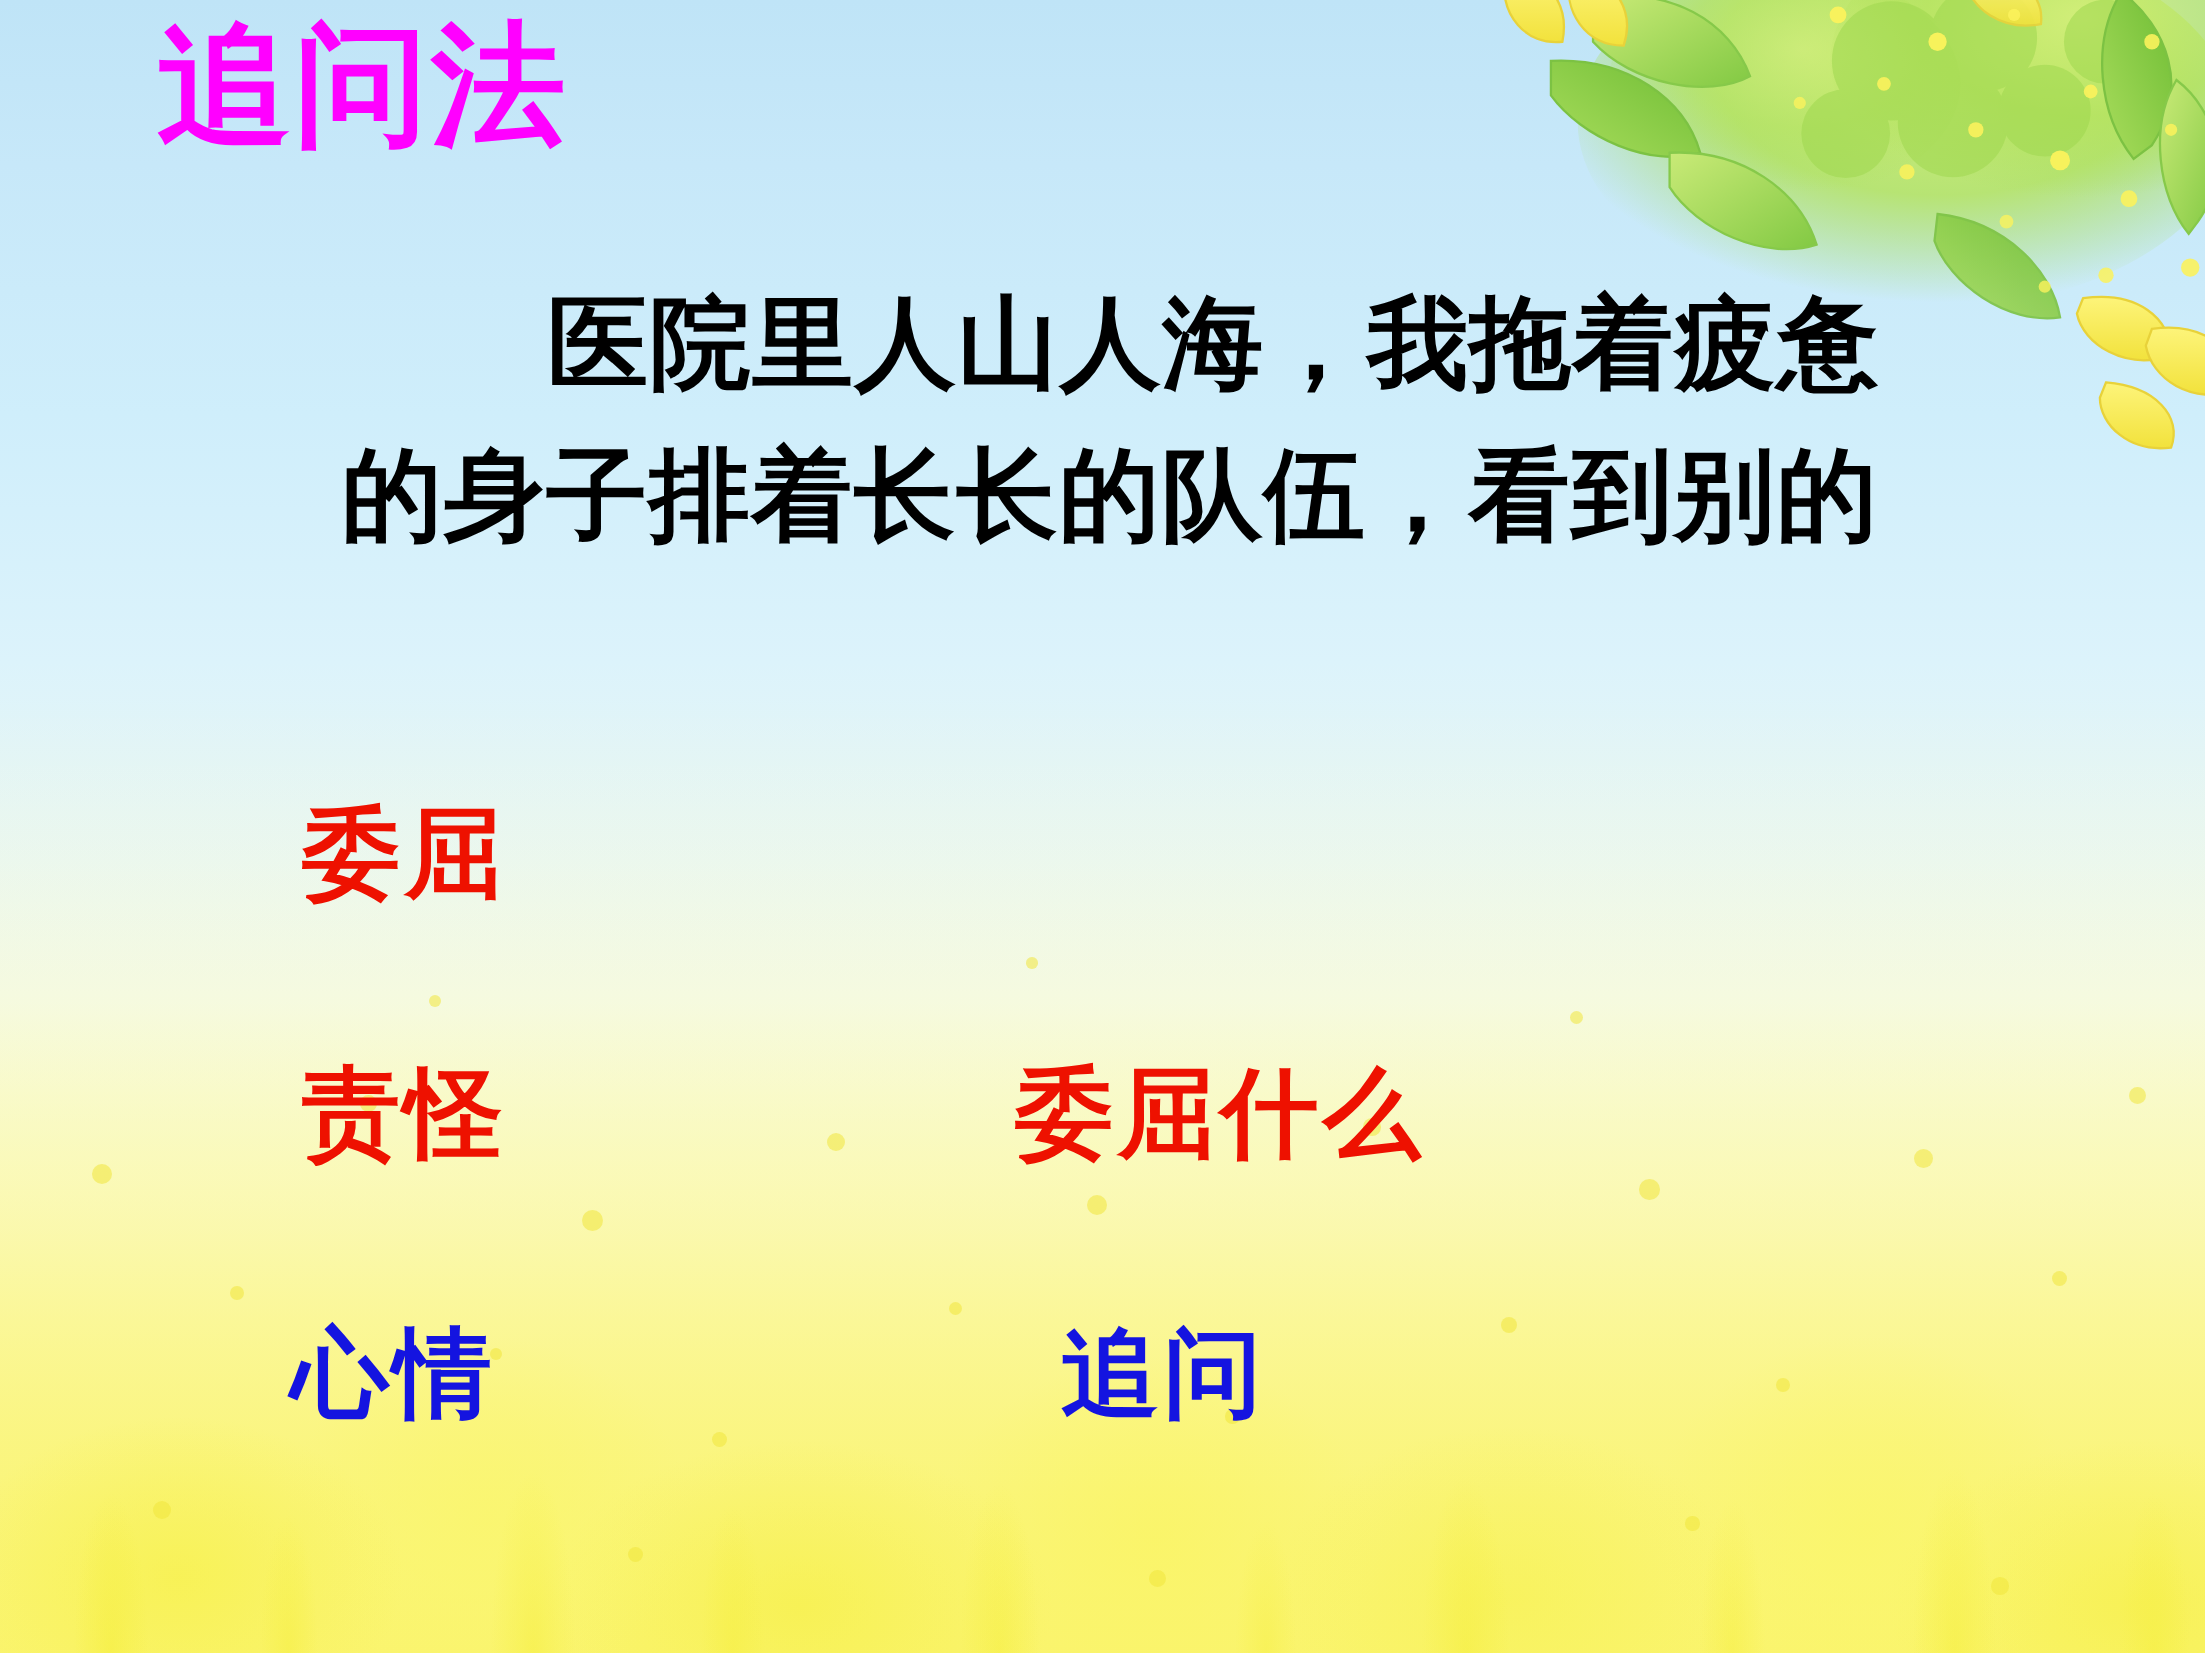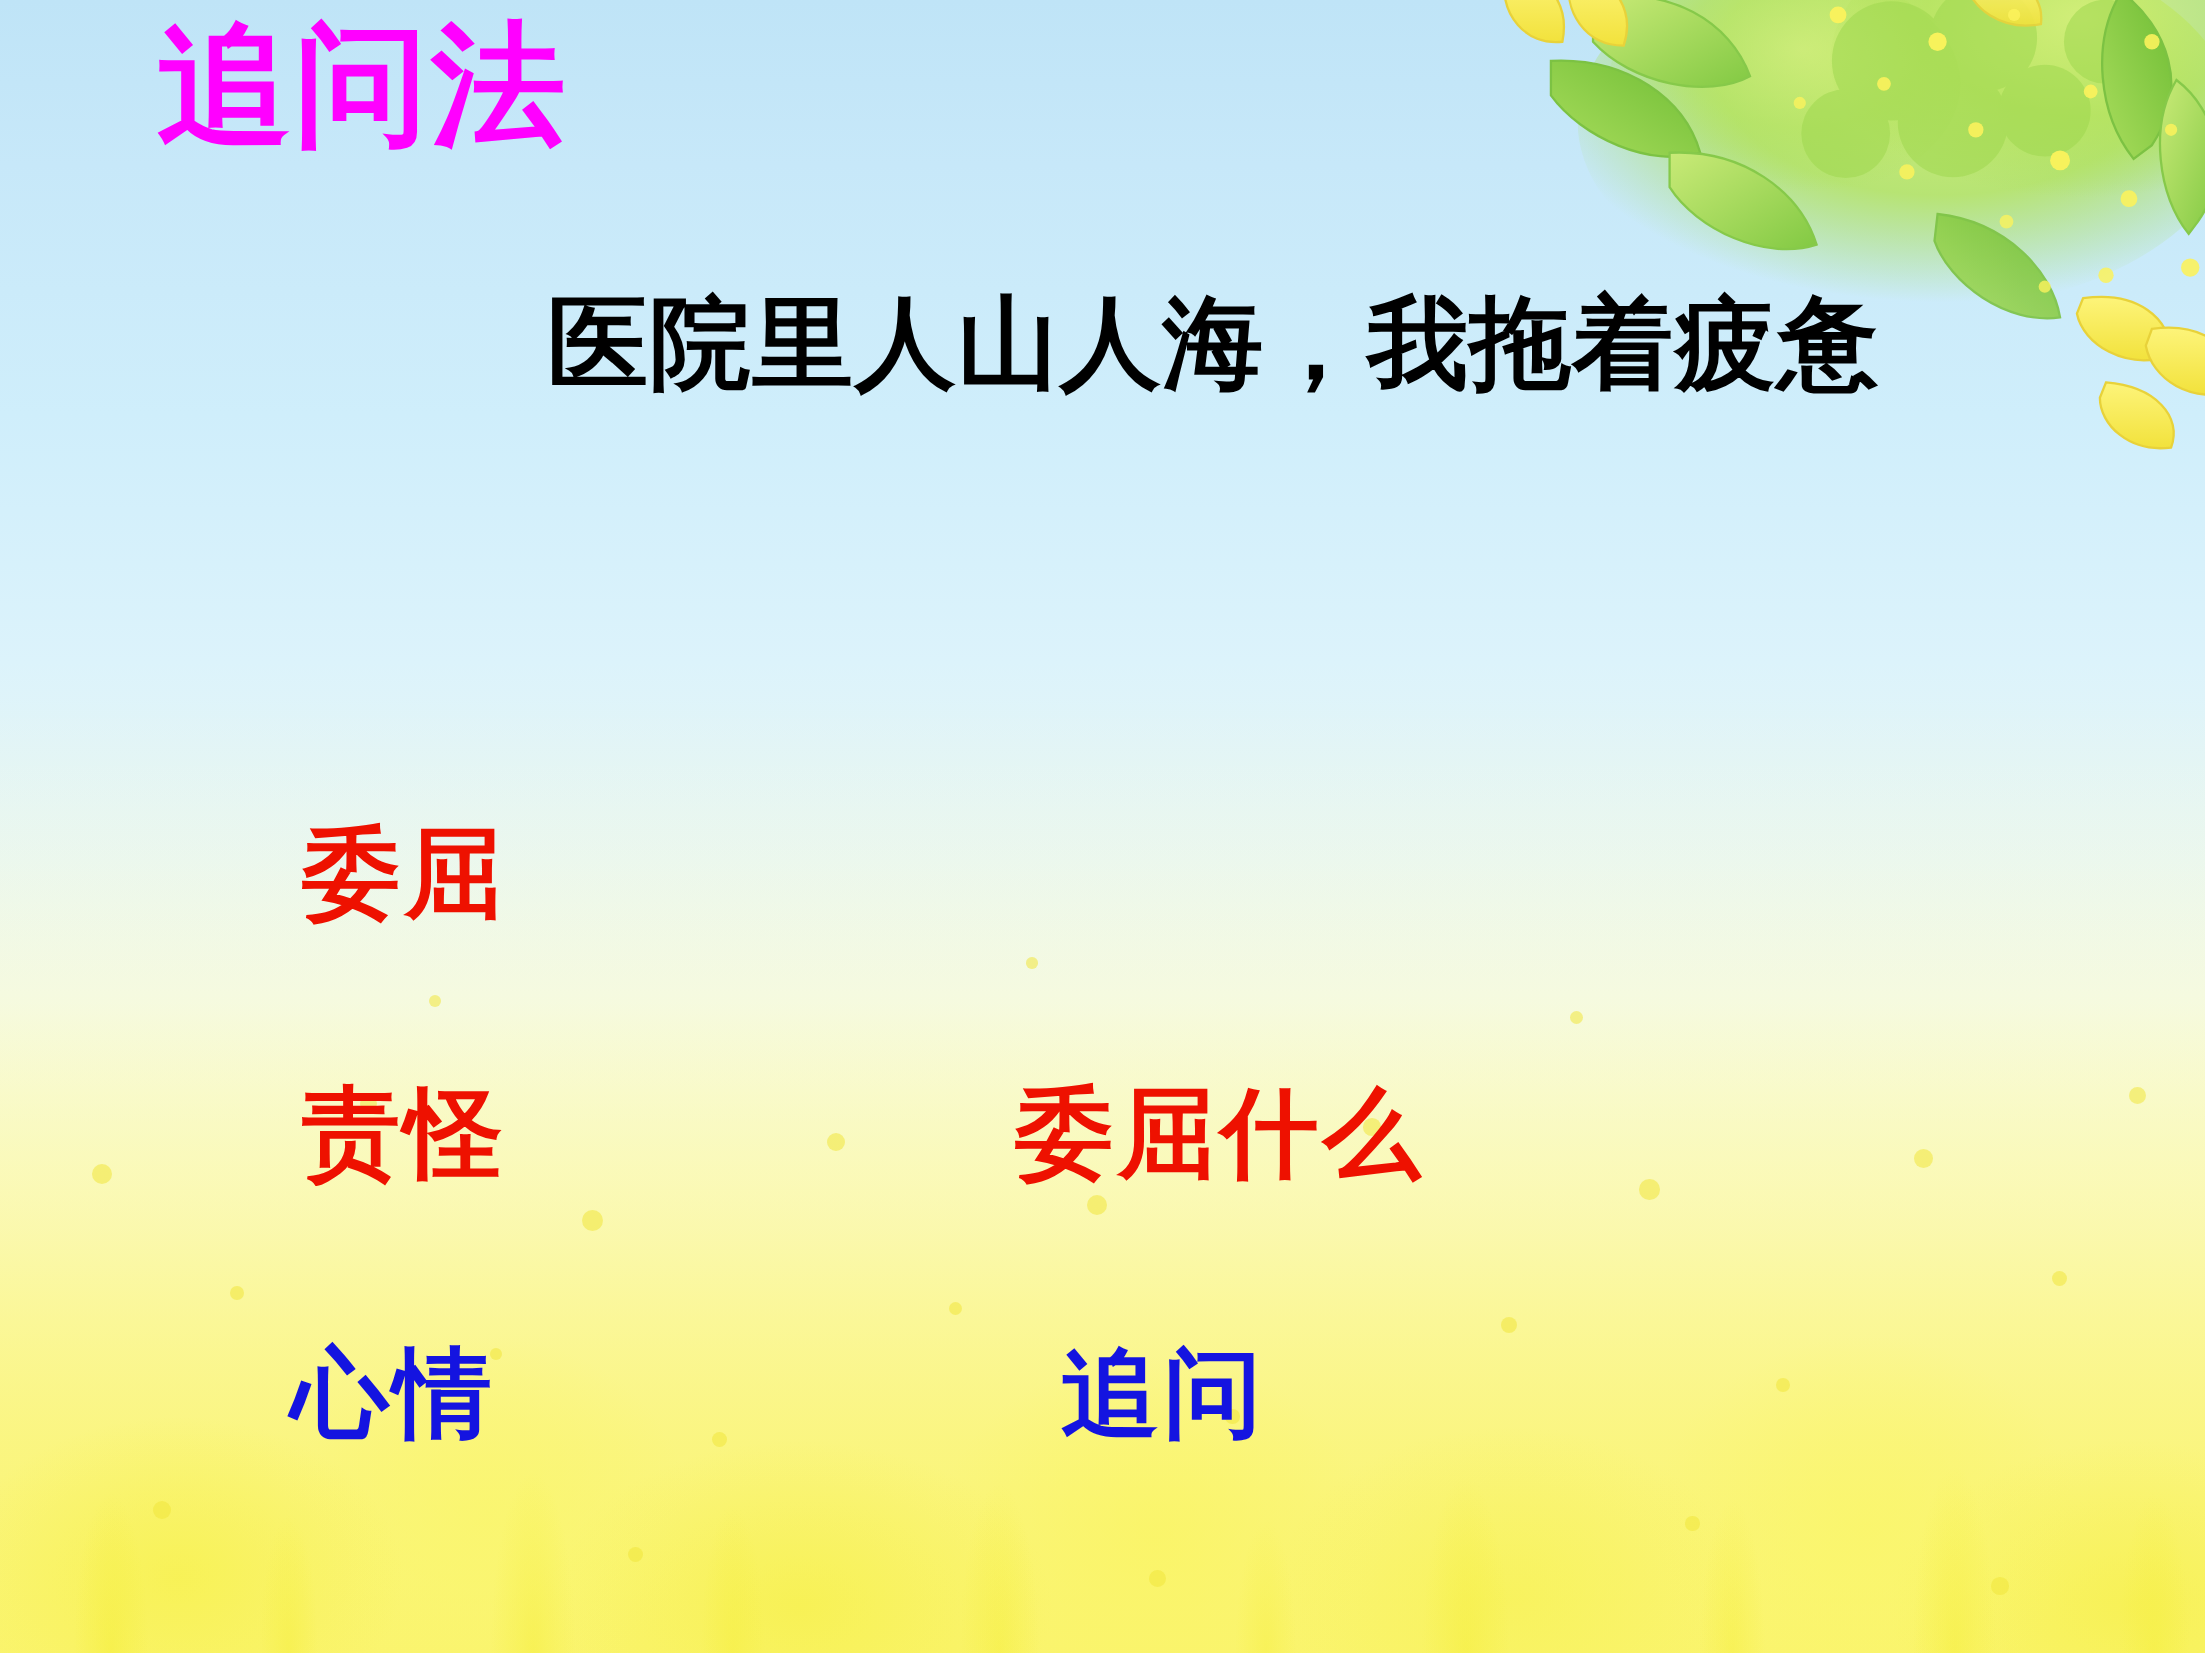--- a/index.html
+++ b/index.html
@@ -110,21 +110,20 @@
     font-weight: bold;
     letter-spacing: 1.5px;
   }
   #paragraph .line { white-space: nowrap; text-align: center; }
   #paragraph .indent { display: inline-block; width: 207px; }
 
   #pairs {
     position: absolute;
     left: 0; top: 804px;
     width: 2205px;
-    margin-top: 20px;
   }
   .pair-row {
     position: relative;
     height: 260px;
   }
   .pair-row .col-left,
   .pair-row .col-right {
     position: absolute;
     top: 0;
     font-size: 98px;
@@ -251,20 +250,21 @@
         <circle cx="740" cy="415" r="8" opacity=".8"></circle>
         <circle cx="980" cy="280" r="9" opacity=".85"></circle>
       </g>
     </svg>
   </div>
 
   <div id="title" class="cjk">追问法</div>
 
   <div id="paragraph" class="cjk">
     <div class="line"><span class="indent"></span><span>医院里人山人海，我拖着疲惫</span></div>
+    <div class="line">的身子排着长长的队伍，看到别的</div>
   </div>
 
   <div id="pairs">
 
     <div class="pair-row row-1">
       <div class="col-left cjk tone-red">委屈</div>
     </div>
 
     <div class="pair-row row-2">
       <div class="col-left cjk tone-red">责怪</div>

